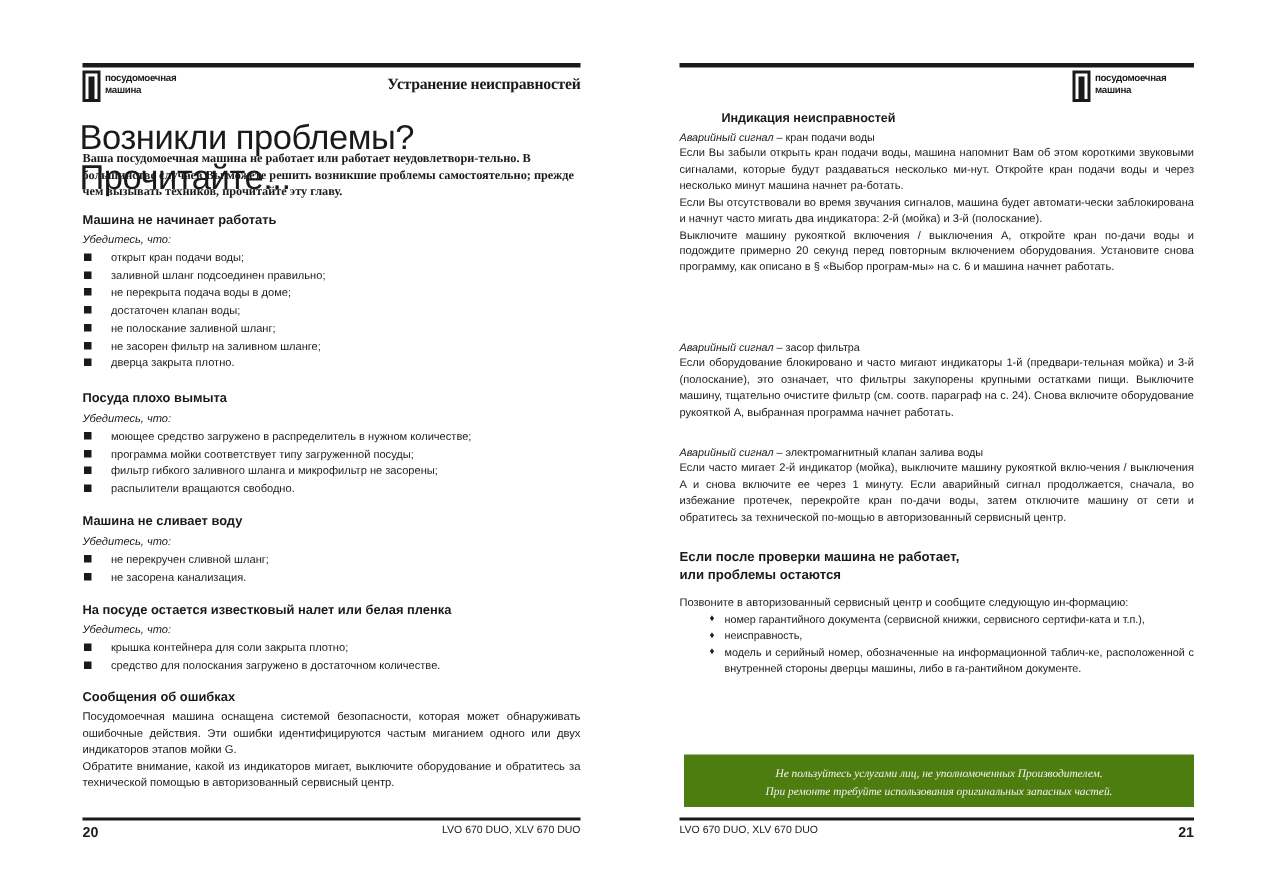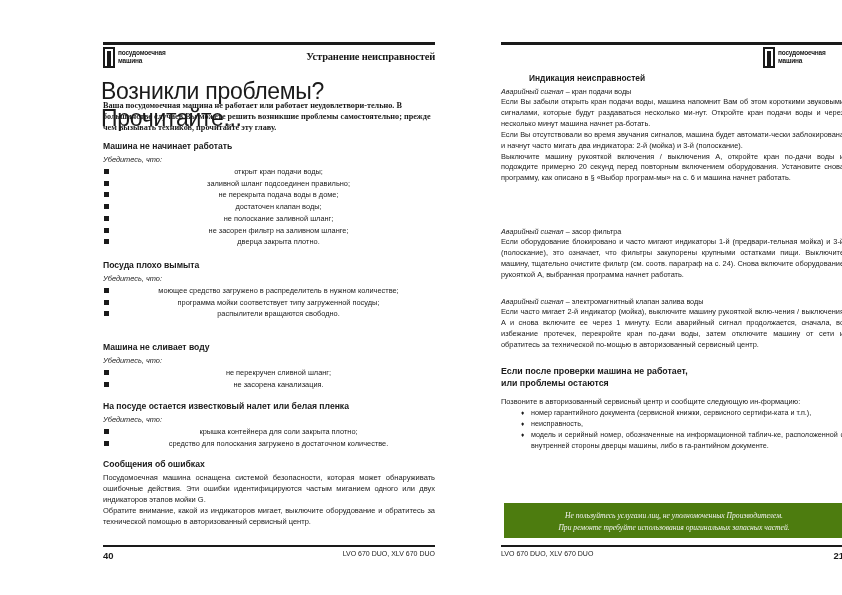--- a/index.html
+++ b/index.html
@@ -1,38 +1,38 @@
 <!DOCTYPE html>
 <html><head>
 <meta charset="utf-8">
 <style>
   html, body { margin:0; padding:0; }
   body { width:842px; height:595px; background:#ffffff; position:relative; overflow:hidden;
          font-family:"Liberation Sans", sans-serif; color:#1a1a1a; }
-  .page { position:absolute; top:0; height:595px;margin-left:48px; }
+  .page { position:absolute; top:0; height:595px; }
   .page-left { left:55px; width:332px; }
   .page-right { left:453px; width:343px; }
 
   .top-rule { position:absolute; top:42px; left:0; right:0; height:3px; background:#1a1a1a; }
   .bottom-rule { position:absolute; top:545px; left:0; right:0; height:2px; background:#1a1a1a; }
 
   .logo { position:absolute; display:flex; align-items:flex-start; }
   .logo-box { width:12px; height:21px; border:2px solid #1a1a1a; background:#fff; position:relative; box-sizing:border-box; }
   .logo-box::after { content:""; position:absolute; left:2px; right:2px; top:2px; bottom:0; background:#1a1a1a; }
   .logo-text { font-size:6.5px; font-weight:bold; line-height:8px; margin-left:3px; margin-top:2px; letter-spacing:-0.2px; }
 
   .section-title { position:absolute; top:51px; right:0; font-family:"Liberation Serif", serif; font-size:10.5px; font-weight:bold; letter-spacing:-0.2px; }
   .page-heading { position:absolute; top:78px; left:-2px; font-size:23px; font-weight:normal; letter-spacing:-0.3px; }
 
   .intro { position:absolute; top:100px; left:0; width:330px; font-family:"Liberation Serif", serif; font-weight:bold; font-size:8.2px; line-height:11px; }
 
   .block { position:absolute; left:0; width:332px; }
   .h3 { font-size:8.6px; font-weight:bold; line-height:11px; margin-bottom:3px; }
   .check { font-size:7.4px; font-style:italic; line-height:10px; margin-bottom:1px; }
-  ul.sq { list-style:none; margin:0; padding:0;text-align:center; }
+  ul.sq { list-style:none; margin:0; padding:0; }
   ul.sq li { font-size:7.4px; line-height:11.7px; padding-left:19px; position:relative; white-space:nowrap; }
   ul.sq li::before { content:""; position:absolute; left:1px; top:3px; width:5px; height:5px; background:#1a1a1a; }
   .para { font-size:7.5px; line-height:10.9px; text-align:justify; }
 
   .footer-num { position:absolute; top:550px; font-size:9.5px; font-weight:bold; }
   .footer-model { position:absolute; top:550px; font-size:7px; }
 
   .rblock { position:absolute; left:0; width:343px; }
   .rh3 { font-size:8.4px; font-weight:bold; line-height:11px; margin-bottom:3px;padding-left:28px; }
   .alarm { font-size:7.2px; font-style:italic; line-height:10px; }
@@ -77,20 +77,21 @@
       <li>дверца закрыта плотно.</li>
     </ul>
   </div>
 
   <div class="block" style="top:260px;">
     <div class="h3">Посуда плохо вымыта</div>
     <div class="check">Убедитесь, что:</div>
     <ul class="sq">
       <li>моющее средство загружено в распределитель в нужном количестве;</li>
       <li>программа мойки соответствует типу загруженной посуды;</li>
+      <li>фильтр гибкого заливного шланга и микрофильтр не засорены;</li>
       <li>распылители вращаются свободно.</li>
     </ul>
   </div>
 
   <div class="block" style="top:342px;">
     <div class="h3">Машина не сливает воду</div>
     <div class="check">Убедитесь, что:</div>
     <ul class="sq">
       <li>не перекручен сливной шланг;</li>
       <li>не засорена канализация.</li>
@@ -106,21 +107,21 @@
     </ul>
   </div>
 
   <div class="block" style="top:459px;">
     <div class="h3">Сообщения об ошибках</div>
     <div class="para">Посудомоечная машина оснащена системой безопасности, которая может обнаруживать ошибочные действия. Эти ошибки идентифицируются частым миганием одного или двух индикаторов этапов мойки G.</div>
     <div class="para">Обратите внимание, какой из индикаторов мигает, выключите оборудование и обратитесь за технической помощью в авторизованный сервисный центр.</div>
   </div>
 
   <div class="bottom-rule"></div>
-  <div class="footer-num" style="left:0;">40</div>
+  <div class="footer-num" style="left:0;">20</div>
   <div class="footer-model" style="right:0;">LVO 670 DUO, XLV 670 DUO</div>
 </div>
 
 <div class="page page-right">
   <div class="top-rule"></div>
 
   <div class="logo" style="top:47px;left:262px;">
     <div class="logo-box"></div>
     <div class="logo-text">
       <div>посудомоечная</div>

